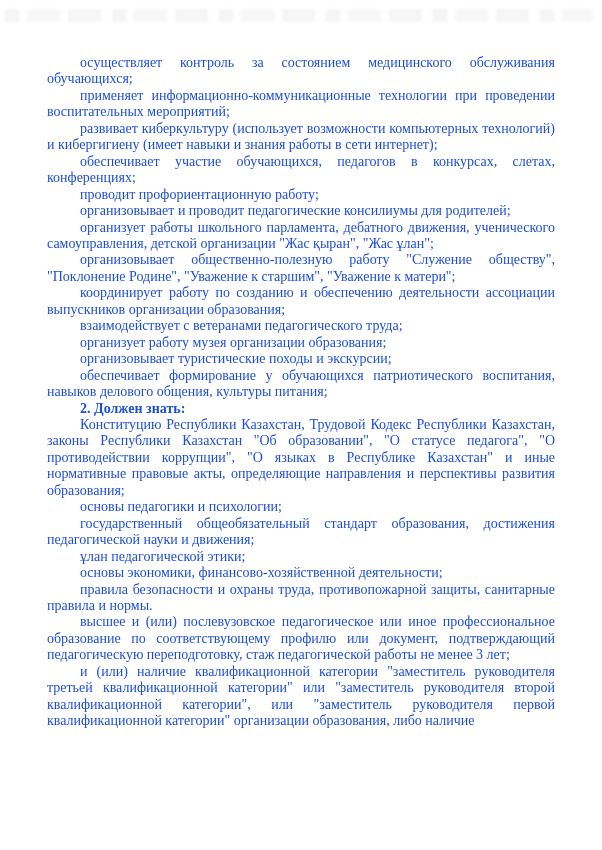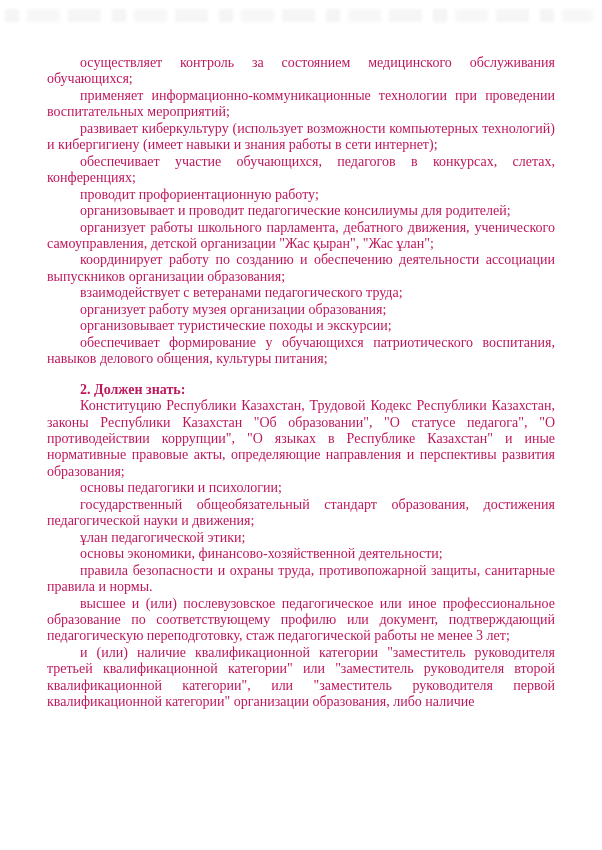--- a/index.html
+++ b/index.html
@@ -29,49 +29,49 @@
         rgba(120,120,120,0.16) 63px, rgba(120,120,120,0.16) 96px,
         rgba(0,0,0,0) 96px, rgba(0,0,0,0) 107px);
     filter: blur(1.6px);
     opacity: 0.45;
   }
   .page-content {
     position: absolute;
     top: 55px;
     left: 47px;
     width: 508px;
-    color: #be185d;
+    color: #1d4ed8;
     font-size: 14px;
     line-height: 16.45px;
   }
   .page-content p {
     margin: 0;
     padding: 0;
     text-indent: 33px;
     text-align: justify;
     text-align-last: left;
   }
   .page-content p.bold {
     font-weight: bold;
-    margin-top: 14px;
   }
 </style>
 </head>
 <body>
 
 <div class="scan-artifact"></div>
 
 <div class="page-content">
   <p>осуществляет контроль за состоянием медицинского обслуживания обучающихся;</p>
   <p>применяет информационно-коммуникационные технологии при проведении воспитательных мероприятий;</p>
   <p>развивает киберкультуру (использует возможности компьютерных технологий) и кибергигиену (имеет навыки и знания работы в сети интернет);</p>
   <p>обеспечивает участие обучающихся, педагогов в конкурсах, слетах, конференциях;</p>
   <p>проводит профориентационную работу;</p>
   <p>организовывает и проводит педагогические консилиумы для родителей;</p>
   <p>организует работы школьного парламента, дебатного движения, ученического самоуправления, детской организации "Жас қыран", "Жас ұлан";</p>
+  <p>организовывает общественно-полезную работу "Служение обществу", "Поклонение Родине", "Уважение к старшим", "Уважение к матери";</p>
   <p>координирует работу по созданию и обеспечению деятельности ассоциации выпускников организации образования;</p>
   <p>взаимодействует с ветеранами педагогического труда;</p>
   <p>организует работу музея организации образования;</p>
   <p>организовывает туристические походы и экскурсии;</p>
   <p>обеспечивает формирование у обучающихся патриотического воспитания, навыков делового общения, культуры питания;</p>
   <p class="bold">2. Должен знать:</p>
   <p>Конституцию Республики Казахстан, Трудовой Кодекс Республики Казахстан, законы Республики Казахстан "Об образовании", "О статусе педагога", "О противодействии коррупции", "О языках в Республике Казахстан" и иные нормативные правовые акты, определяющие направления и перспективы развития образования;</p>
   <p>основы педагогики и психологии;</p>
   <p>государственный общеобязательный стандарт образования, достижения педагогической науки и движения;</p>
   <p>ұлан педагогической этики;</p>

